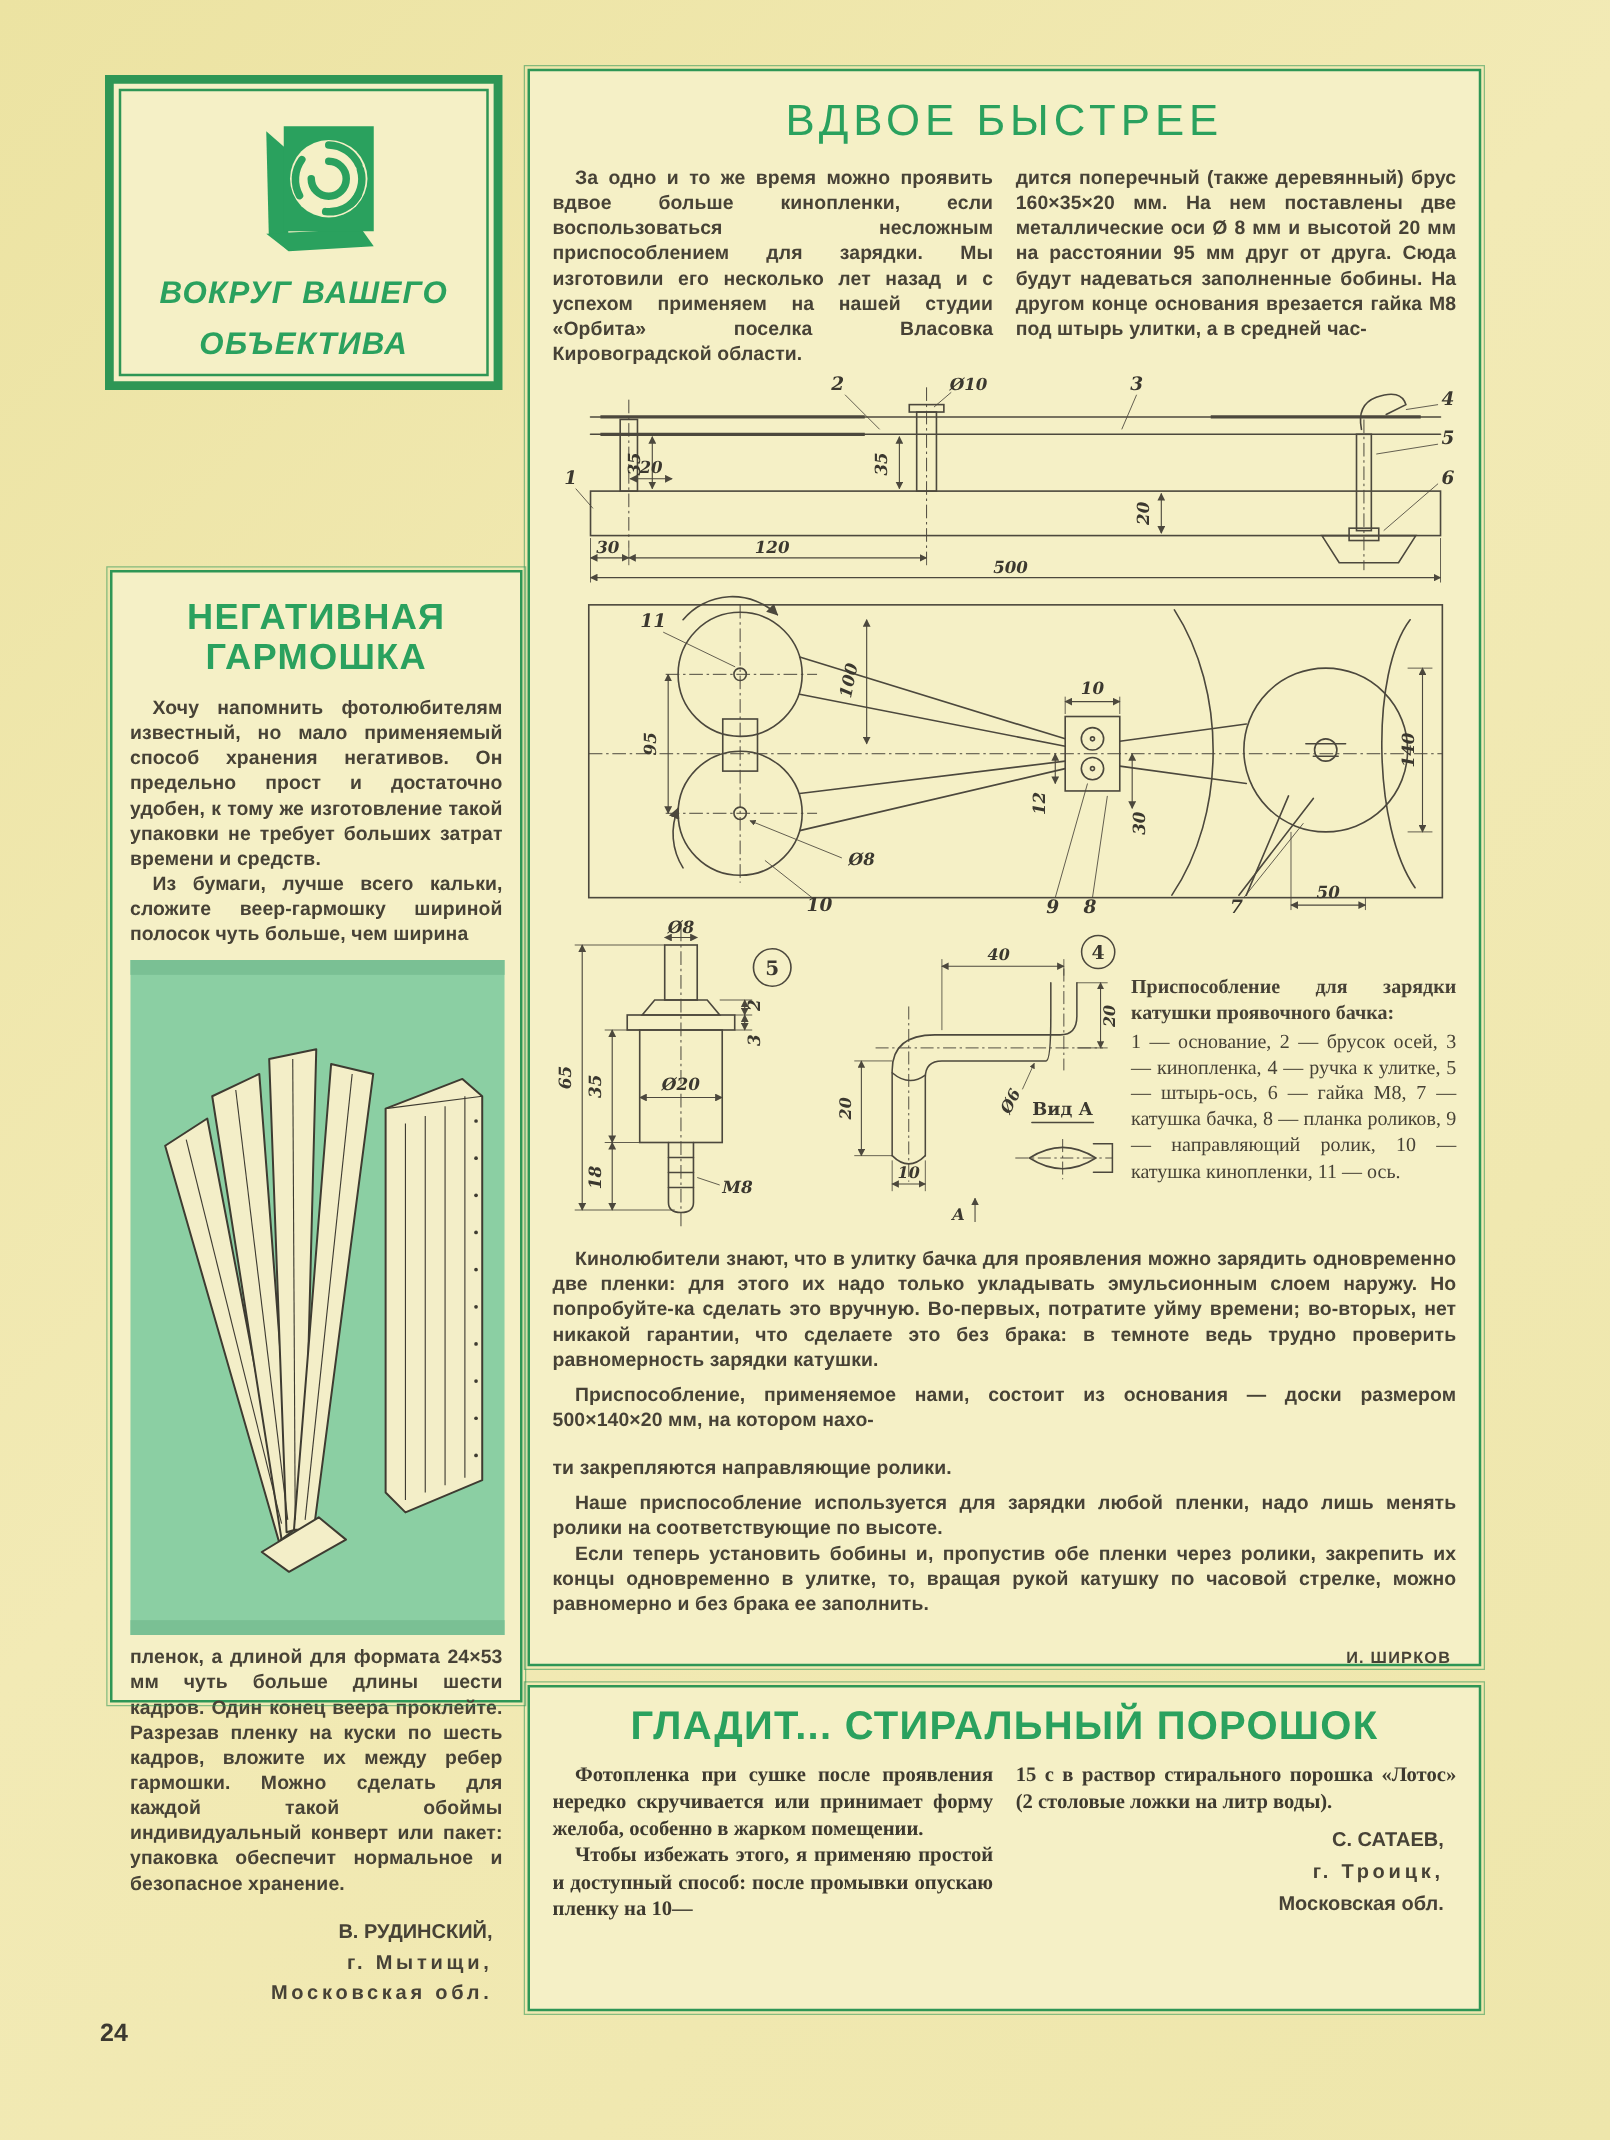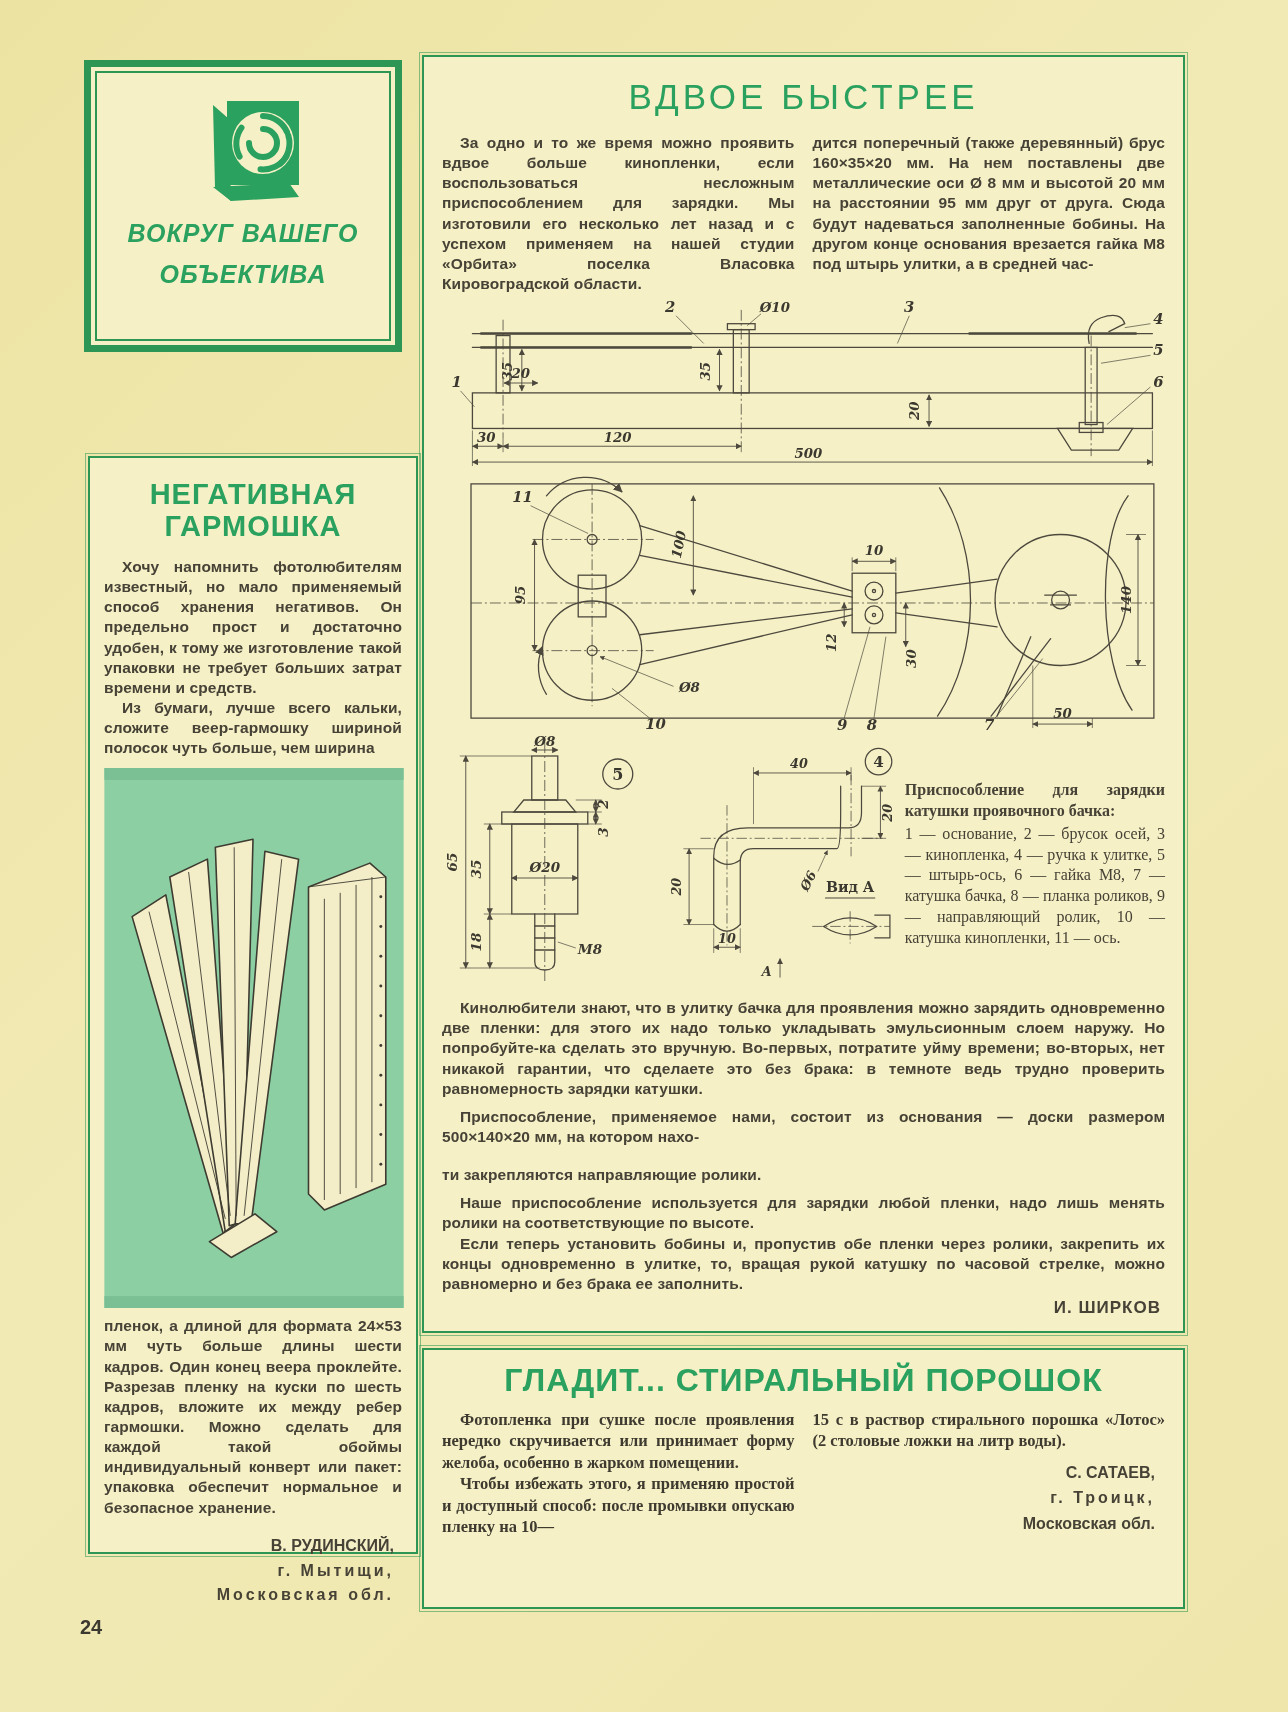--- a/index.html
+++ b/index.html
@@ -18,30 +18,30 @@
     font-family:"Liberation Sans",sans-serif;color:var(--ink);
     overflow:hidden;
   }
   .panel{
     position:absolute;background:var(--panel);
     border:2px solid var(--green-dk);
     outline:1px solid rgba(46,150,85,.55);outline-offset:2px;
   }
   
   .logo-box{
-    left:84px;top:60px;width:318px;height:292px;
+    left:84px;top:60px;width:318px;height:252px;
     border:7px solid var(--green-dk);
     box-shadow:inset 0 0 0 4px var(--panel),inset 0 0 0 6px var(--green-dk);
     outline:none;text-align:center;
   }
   .logo-cube{margin-top:24px;}
   .logo-text{font-style:italic;font-weight:bold;color:var(--green);
     font-size:25px;letter-spacing:1px;line-height:1.65;}
   
-  .left-article{left:88px;top:456px;width:330px;height:1098px;padding:14px 14px 10px;}
+  .left-article{left:88px;top:456px;width:330px;height:906px;padding:14px 14px 10px;}
   .la-title{color:var(--green);text-align:center;font-weight:bold;
     font-size:29px;line-height:1.12;letter-spacing:1px;margin:6px 0 14px;}
   .body-p{font-size:15.5px;line-height:1.3;font-weight:bold;text-align:justify;
     text-indent:18px;color:var(--ink);letter-spacing:.1px;}
   .body-p.no-indent{text-indent:0;}
   .illus{display:block;width:300px;height:540px;margin:10px auto 8px;}
   .author-block{margin-top:16px;text-align:right;font-weight:bold;font-size:16px;
     padding-right:8px;line-height:1.55;}
   .author-block .sp{letter-spacing:3px;}
   .author-block span{display:block;}
@@ -55,22 +55,22 @@
   .draw1{width:727px;height:170px;margin-top:4px;}
   .draw2{width:727px;height:266px;}
   .details-row{display:flex;gap:4px;margin-top:2px;}
   .draw3{width:210px;height:252px;}
   .draw4{width:248px;height:252px;}
   .caption{width:262px;font-family:"Liberation Serif",serif;font-size:16px;
     line-height:1.3;text-align:justify;padding-top:44px;}
   .cap-title{font-weight:bold;}
   .cap-body{font-weight:normal;margin-top:2px;}
   .body-cols{margin-top:10px;flex-direction:column;}
-  .sig{text-align:right;font-weight:bold;font-size:17px;letter-spacing:1px;
-    margin-top:4px;padding-right:4px;}
+  .sig{text-align:right;font-weight:bold;font-size:13px;letter-spacing:1px;
+    margin-top:24px;padding-right:4px;}
   .mt8{margin-top:8px;}
   
   .bottom-article{left:422px;top:1348px;width:763px;height:261px;padding:8px 18px;}
   .bottom-title{color:var(--green);text-align:center;font-weight:bold;
     font-family:"Liberation Sans",sans-serif;font-size:32px;letter-spacing:1px;margin:4px 0 10px;}
   .serif-p{font-family:"Liberation Serif",serif;font-size:16.5px;font-weight:bold;
     line-height:1.3;text-align:justify;text-indent:18px;color:#3e3a2f;}
   .author-block2{margin-top:8px;text-align:right;font-weight:bold;font-size:16px;
     line-height:1.6;padding-right:10px;font-family:"Liberation Sans",sans-serif;}
   .author-block2 span{display:block;}

